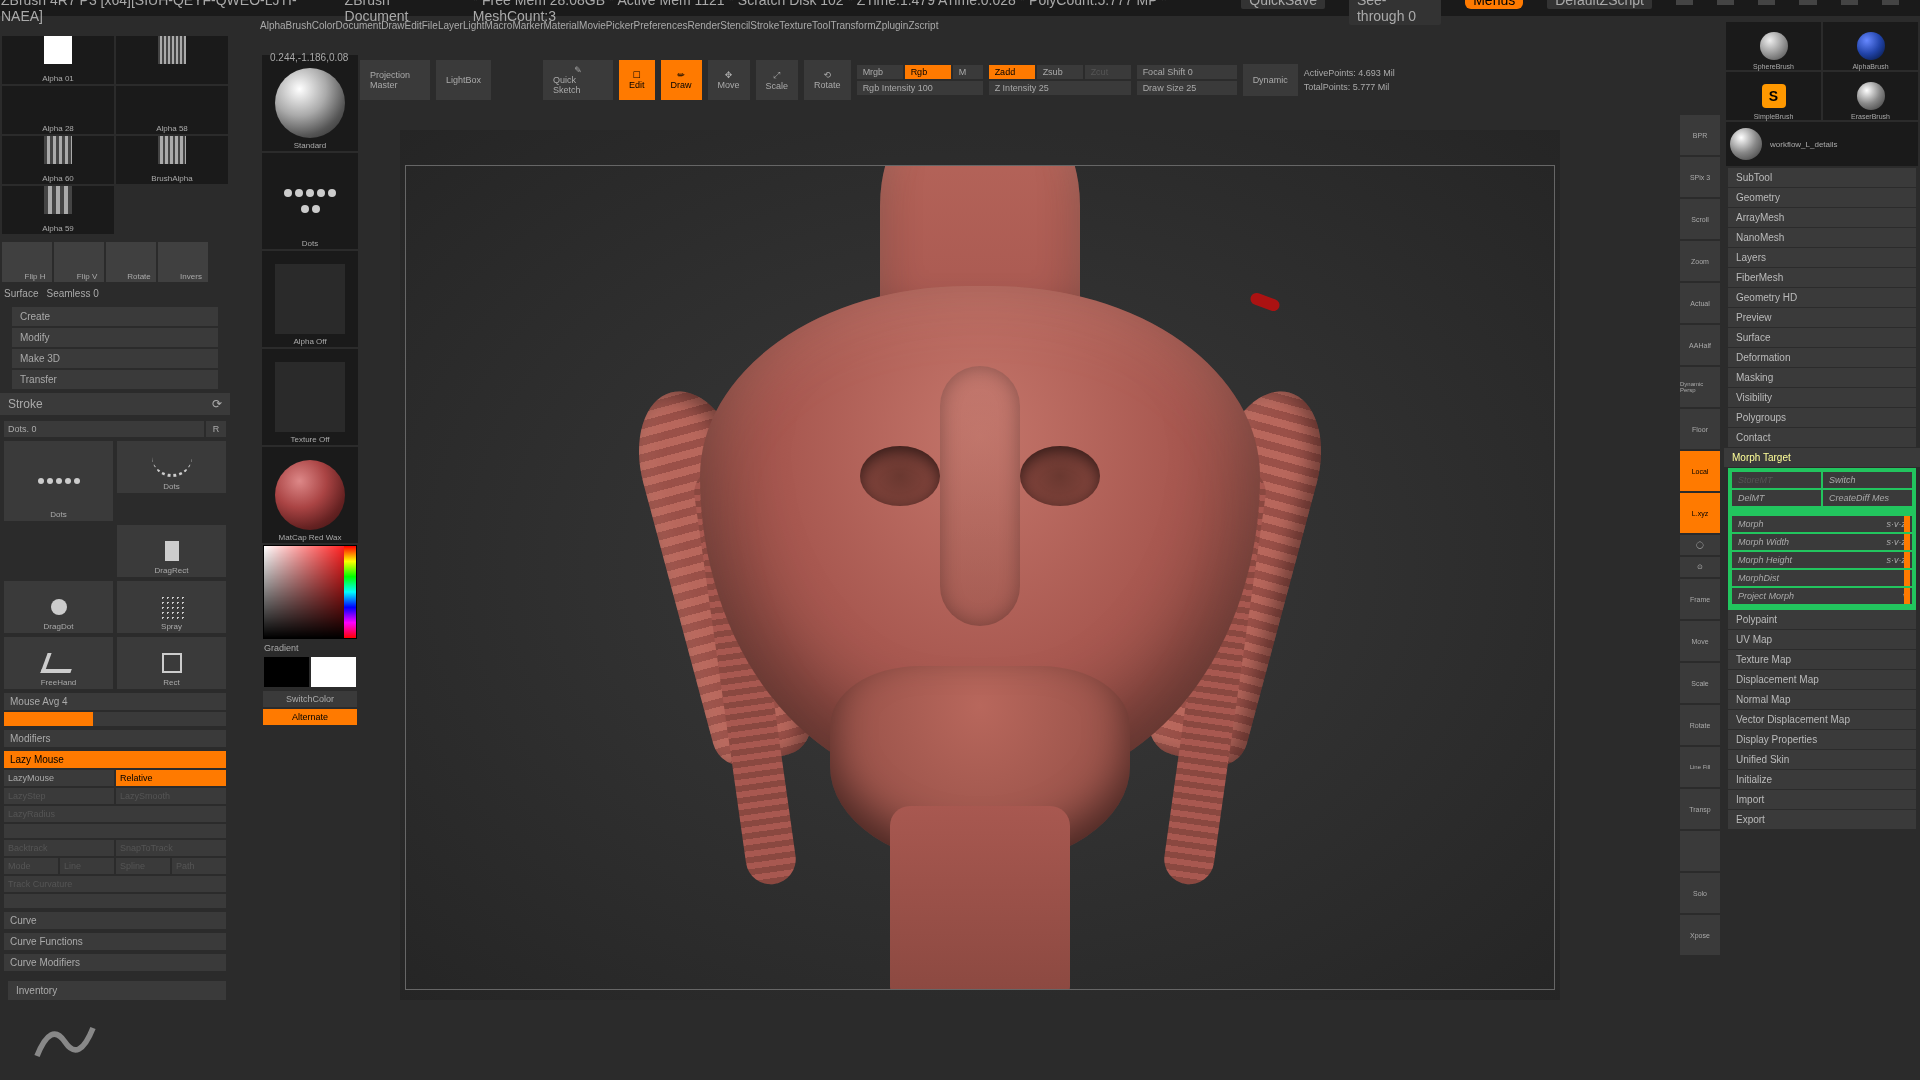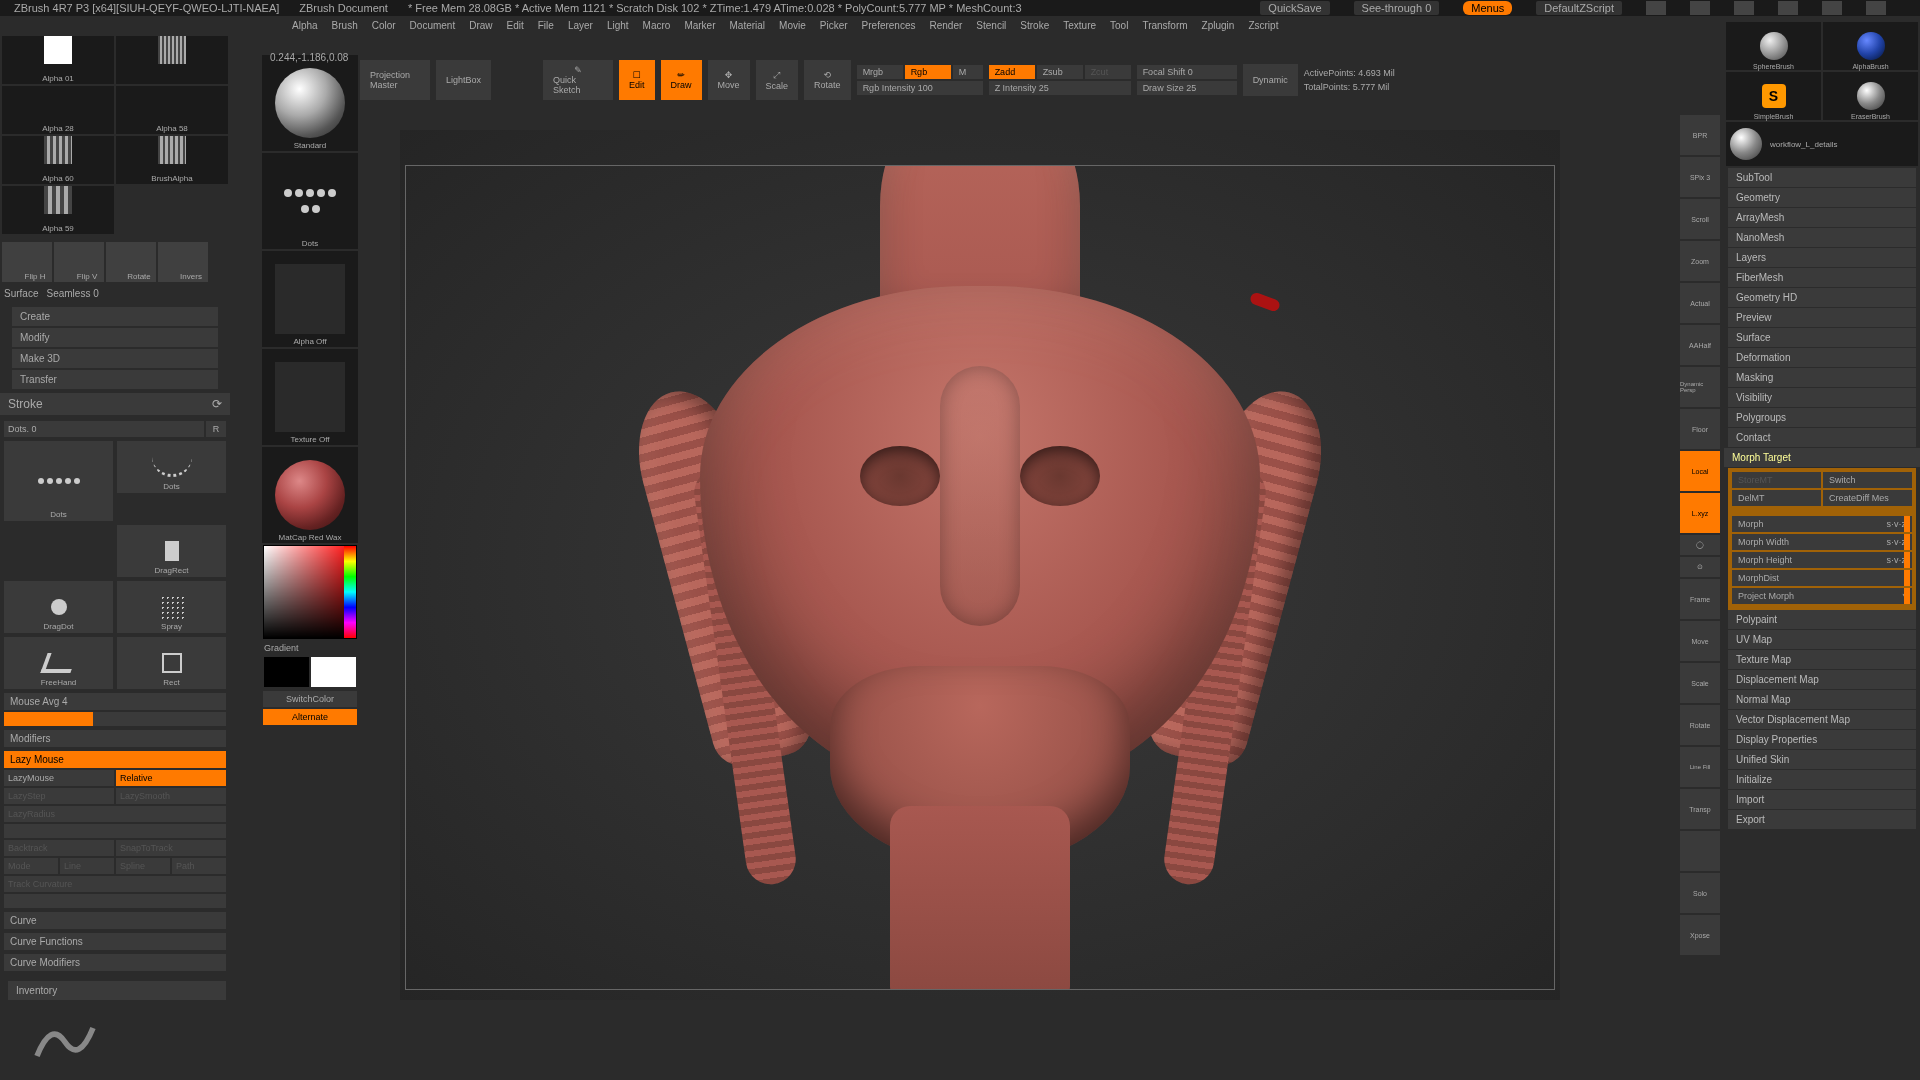--- a/index.html
+++ b/index.html
@@ -1,27 +1,27 @@
 <!DOCTYPE html>
 <html><head>
 <meta charset="utf-8">
 <style>
 * { margin: 0; padding: 0; box-sizing: border-box; font-family: Arial, sans-serif; }
 body { background: #2b2b2b; color: #aaa; font-size: 10px; overflow: hidden; width: 1920px; height: 1080px; position: relative; }
 
 
-.title-bar { height: 16px; background: #1a1a1a; display: flex; align-items: center; padding: 0 14px; font-size: 11px; }
+.title-bar { height: 16px; background: #1a1a1a; display: flex; align-items: center; padding: 0 1px; font-size: 14px; }
 .title-bar span { margin-right: 20px; }
 .title-right { margin-left: auto; display: flex; align-items: flex-start; gap: 4px; }
 .title-right .btn { background: #333; padding: 1px 8px; border-radius: 2px; }
 .title-right .menus { background: #ff7a00; color: #000; padding: 1px 8px; border-radius: 6px; }
 .title-right .icon-box { width: 20px; height: 14px; background: #444; display: inline-block; }
 
 
-.menu-bar { height: 18px; background: #2b2b2b; display: flex; align-items: center; padding: 0 260px 0 260px; gap: 14px; font-size: 10px; margin-left: 32px; }
+.menu-bar { height: 18px; background: #2b2b2b; display: flex; align-items: center; padding: 0 260px 0 260px; font-size: 10px; }
 
 
 .left-panel { position: absolute; left: 0; top: 34px; width: 230px; height: calc(100% - 34px); background: #2b2b2b; }
 .alpha-grid { display: grid; grid-template-columns: 1fr 1fr; gap: 2px; padding: 2px; }
 .alpha-item { background: #1a1a1a; height: 48px; display: flex; flex-direction: column; align-items: center; position: relative; }
 .alpha-swatch { width: 28px; height: 28px; background: #ddd; margin-bottom: 2px; }
 .alpha-label { font-size: 8px; position: absolute; bottom: 1px; }
 
 .small-icons { display: flex; gap: 2px; padding: 2px; margin-top: 4px; }
 .small-box { width: 50px; height: 40px; background: #404040; display: flex; align-items: center; justify-content: center; position: relative; padding-left: 16px; }
@@ -108,21 +108,21 @@
 .brush-icons { display: grid; grid-template-columns: 1fr 1fr; gap: 2px; padding: 2px; }
 .brush-icon { background: #1a1a1a; height: 48px; display: flex; flex-direction: column; align-items: center; justify-content: center; position: relative; font-size: 8px; }
 .brush-icon .lbl { position: absolute; bottom: 0; font-size: 7px; }
 .brush-icon .sphere-sm { width: 28px; height: 28px; border-radius: 50%; background: radial-gradient(circle at 35% 30%, #fff, #888, #333); }
 .brush-icon .sphere-blue { width: 28px; height: 28px; border-radius: 50%; background: radial-gradient(circle at 35% 30%, #68f, #24a, #013); }
 .brush-icon .s-icon { width: 24px; height: 24px; background: #ff9800; border-radius: 4px; display: flex; align-items: center; justify-content: center; color: #000; font-weight: bold; font-size: 14px; }
 
 .panel-list { padding: 0 4px; }
 .panel-item { padding: 4px 8px; background: #3a3a3a; margin-bottom: 1px; font-size: 10px; color: #bbb; }
 .panel-section { background: #3a3a3a; padding: 4px 8px; margin-bottom: 1px; color: #ddd; font-size: 10px; }
-.morph-panel { background: #a16207; padding: 4px; margin: 0 4px; }
+.morph-panel { background: #22c55e; padding: 4px; margin: 0 4px; font-style: italic; }
 .morph-row { display: flex; gap: 2px; margin-bottom: 2px; }
 .morph-btn { flex: 1; background: #3a3a3a; padding: 3px 6px; font-size: 9px; }
 .morph-slider { background: #3a3a3a; padding: 3px 6px; font-size: 9px; display: flex; justify-content: space-between; margin-bottom: 2px; position: relative; }
 .morph-slider .handle { position: absolute; right: 2px; top: 0; bottom: 0; width: 6px; background: #ff7a00; }
 
 
 .inventory { position: absolute; bottom: 80px; left: 8px; width: 218px; padding: 4px 8px; background: #3a3a3a; }
 .logo-box { position: absolute; bottom: 8px; left: 30px; width: 70px; height: 60px; }
 .logo-box svg { width: 100%; height: 100%; }
 

